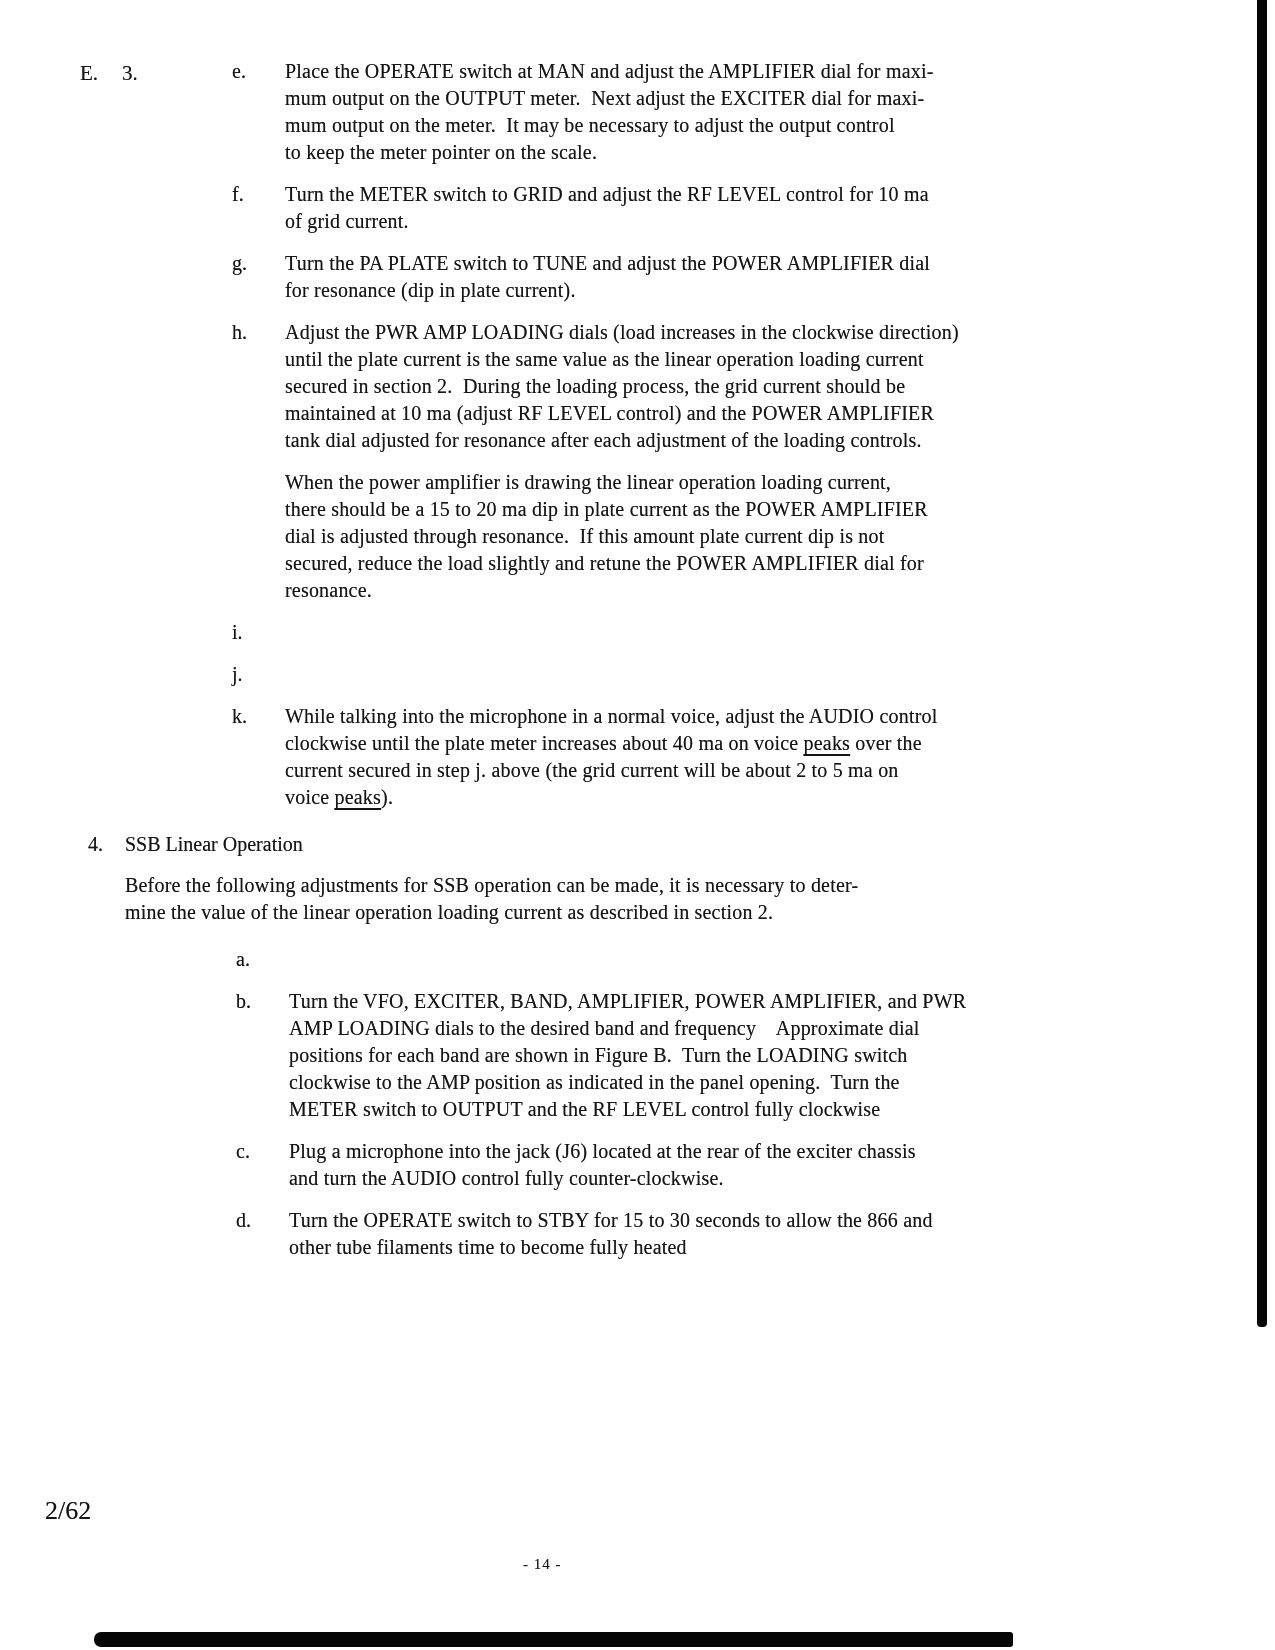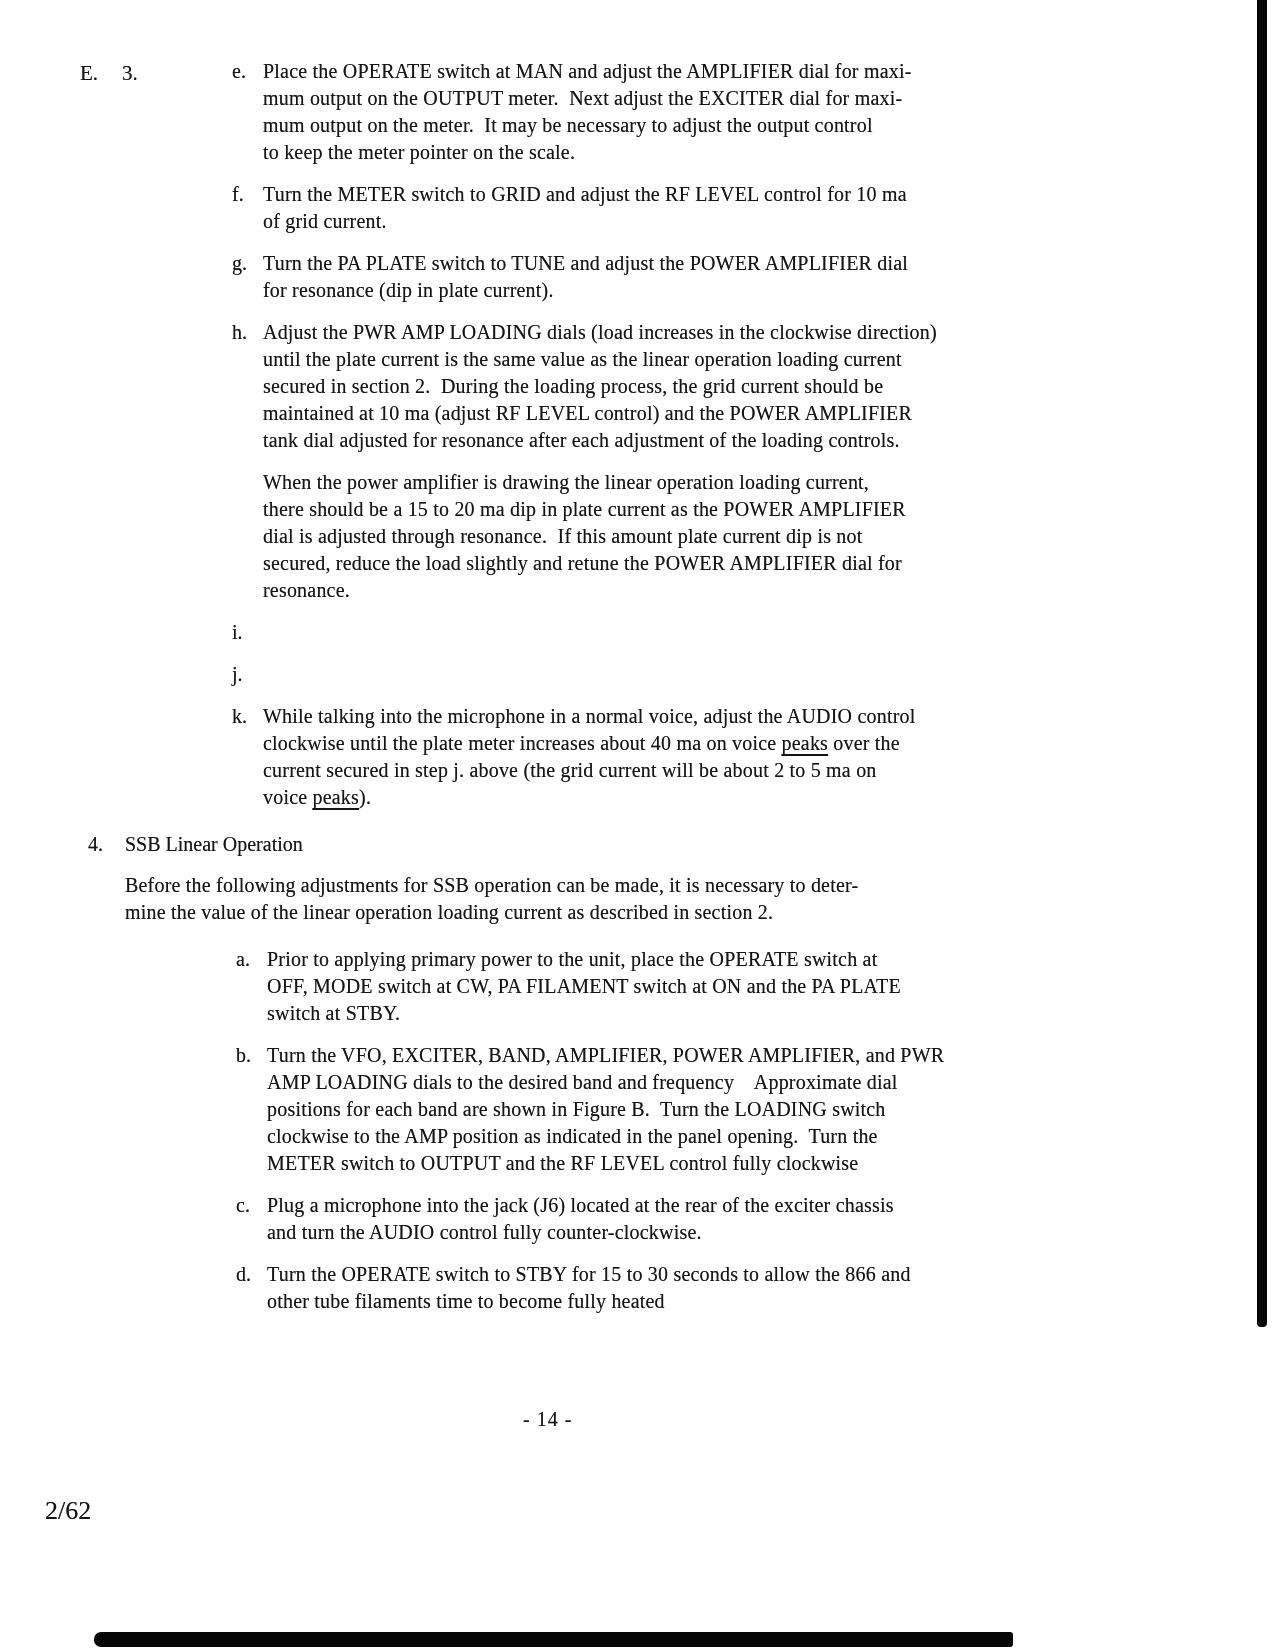--- a/index.html
+++ b/index.html
@@ -34,20 +34,21 @@
     flex: none;
     width: 31px;
     font-size: 20px;
     line-height: 27px;
   }
   .step-lines {
     white-space: pre;
     font-size: 20px;
     line-height: 27px;
     letter-spacing: 0.2px;
+    margin-left: 22px;
   }
   .step-lines u, .intro u {
     text-decoration: underline;
     text-underline-offset: 4px;
   }
   .section-heading {
     margin: 20px 0 14px 88px;
     font-size: 20px;
     line-height: 27px;
     display: flex;
@@ -60,22 +61,22 @@
     line-height: 27px;
     letter-spacing: 0.2px;
   }
   .footer-left {
     position: absolute;
     left: 45px; top: 1496px;
     font-size: 26px;
   }
   .footer-center {
     position: absolute;
-    left: 523px; top: 1408px;
-    font-size: 20px;
+    left: 523px; top: 1556px;
+    font-size: 15px;
     letter-spacing: 1px;
   }
   .scan-bar-right {
     position: absolute;
     left: 1257px; top: 0;
     width: 10px; height: 1327px;
     background: #060606;
     border-radius: 0 0 4px 4px;
   }
   .scan-bar-bottom {
@@ -150,23 +151,20 @@
       <span class="sec-num">4.</span>
         <span>SSB Linear Operation</span>
     </div>
 
     <div class="intro">Before the following adjustments for SSB operation can be made, it is necessary to deter-
 mine the value of the linear operation loading current as described in section 2.</div>
 
     <div class="steps-block-2">
       <div class="step">
         <div class="step-label">a.</div>
-        <div class="step-lines">Prior to applying primary power to the unit, place the OPERATE switch at
-OFF, MODE switch at CW, PA FILAMENT switch at ON and the PA PLATE
-switch at STBY.</div>
       </div>
       <div class="step">
         <div class="step-label">b.</div>
         <div class="step-lines">Turn the VFO, EXCITER, BAND, AMPLIFIER, POWER AMPLIFIER, and PWR
 AMP LOADING dials to the desired band and frequency    Approximate dial
 positions for each band are shown in Figure B.  Turn the LOADING switch
 clockwise to the AMP position as indicated in the panel opening.  Turn the
 METER switch to OUTPUT and the RF LEVEL control fully clockwise</div>
       </div>
       <div class="step">

